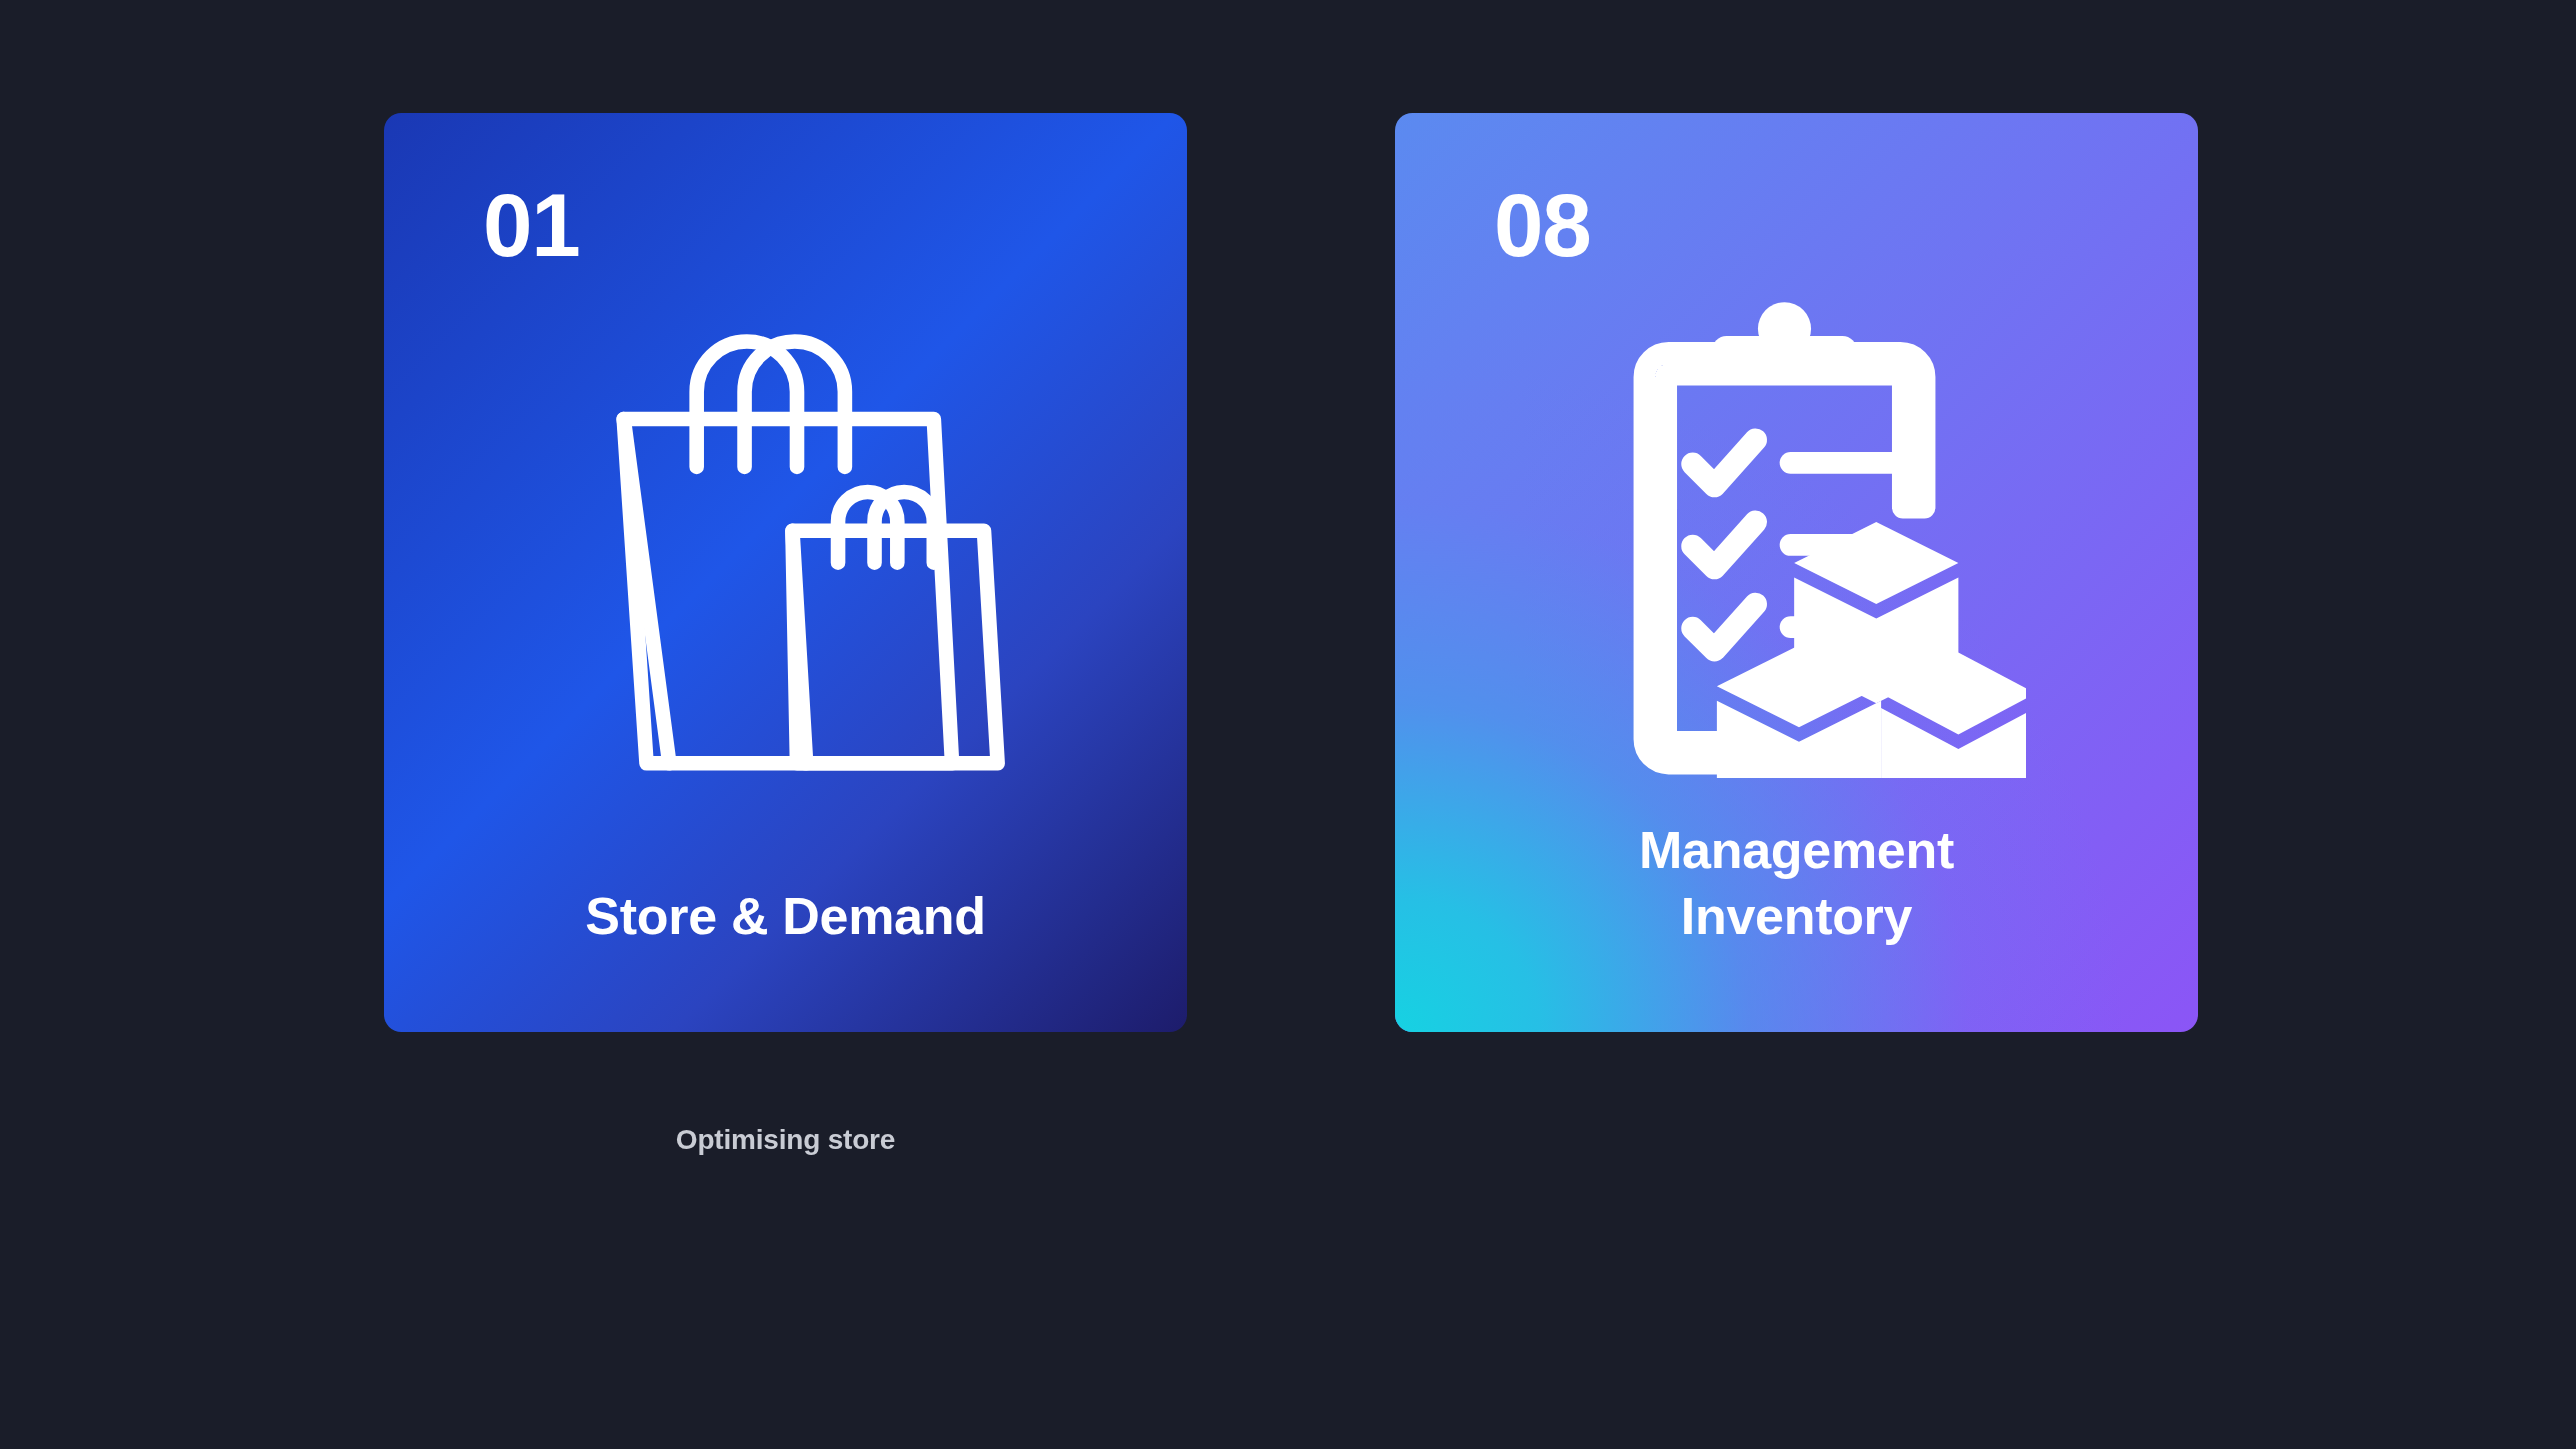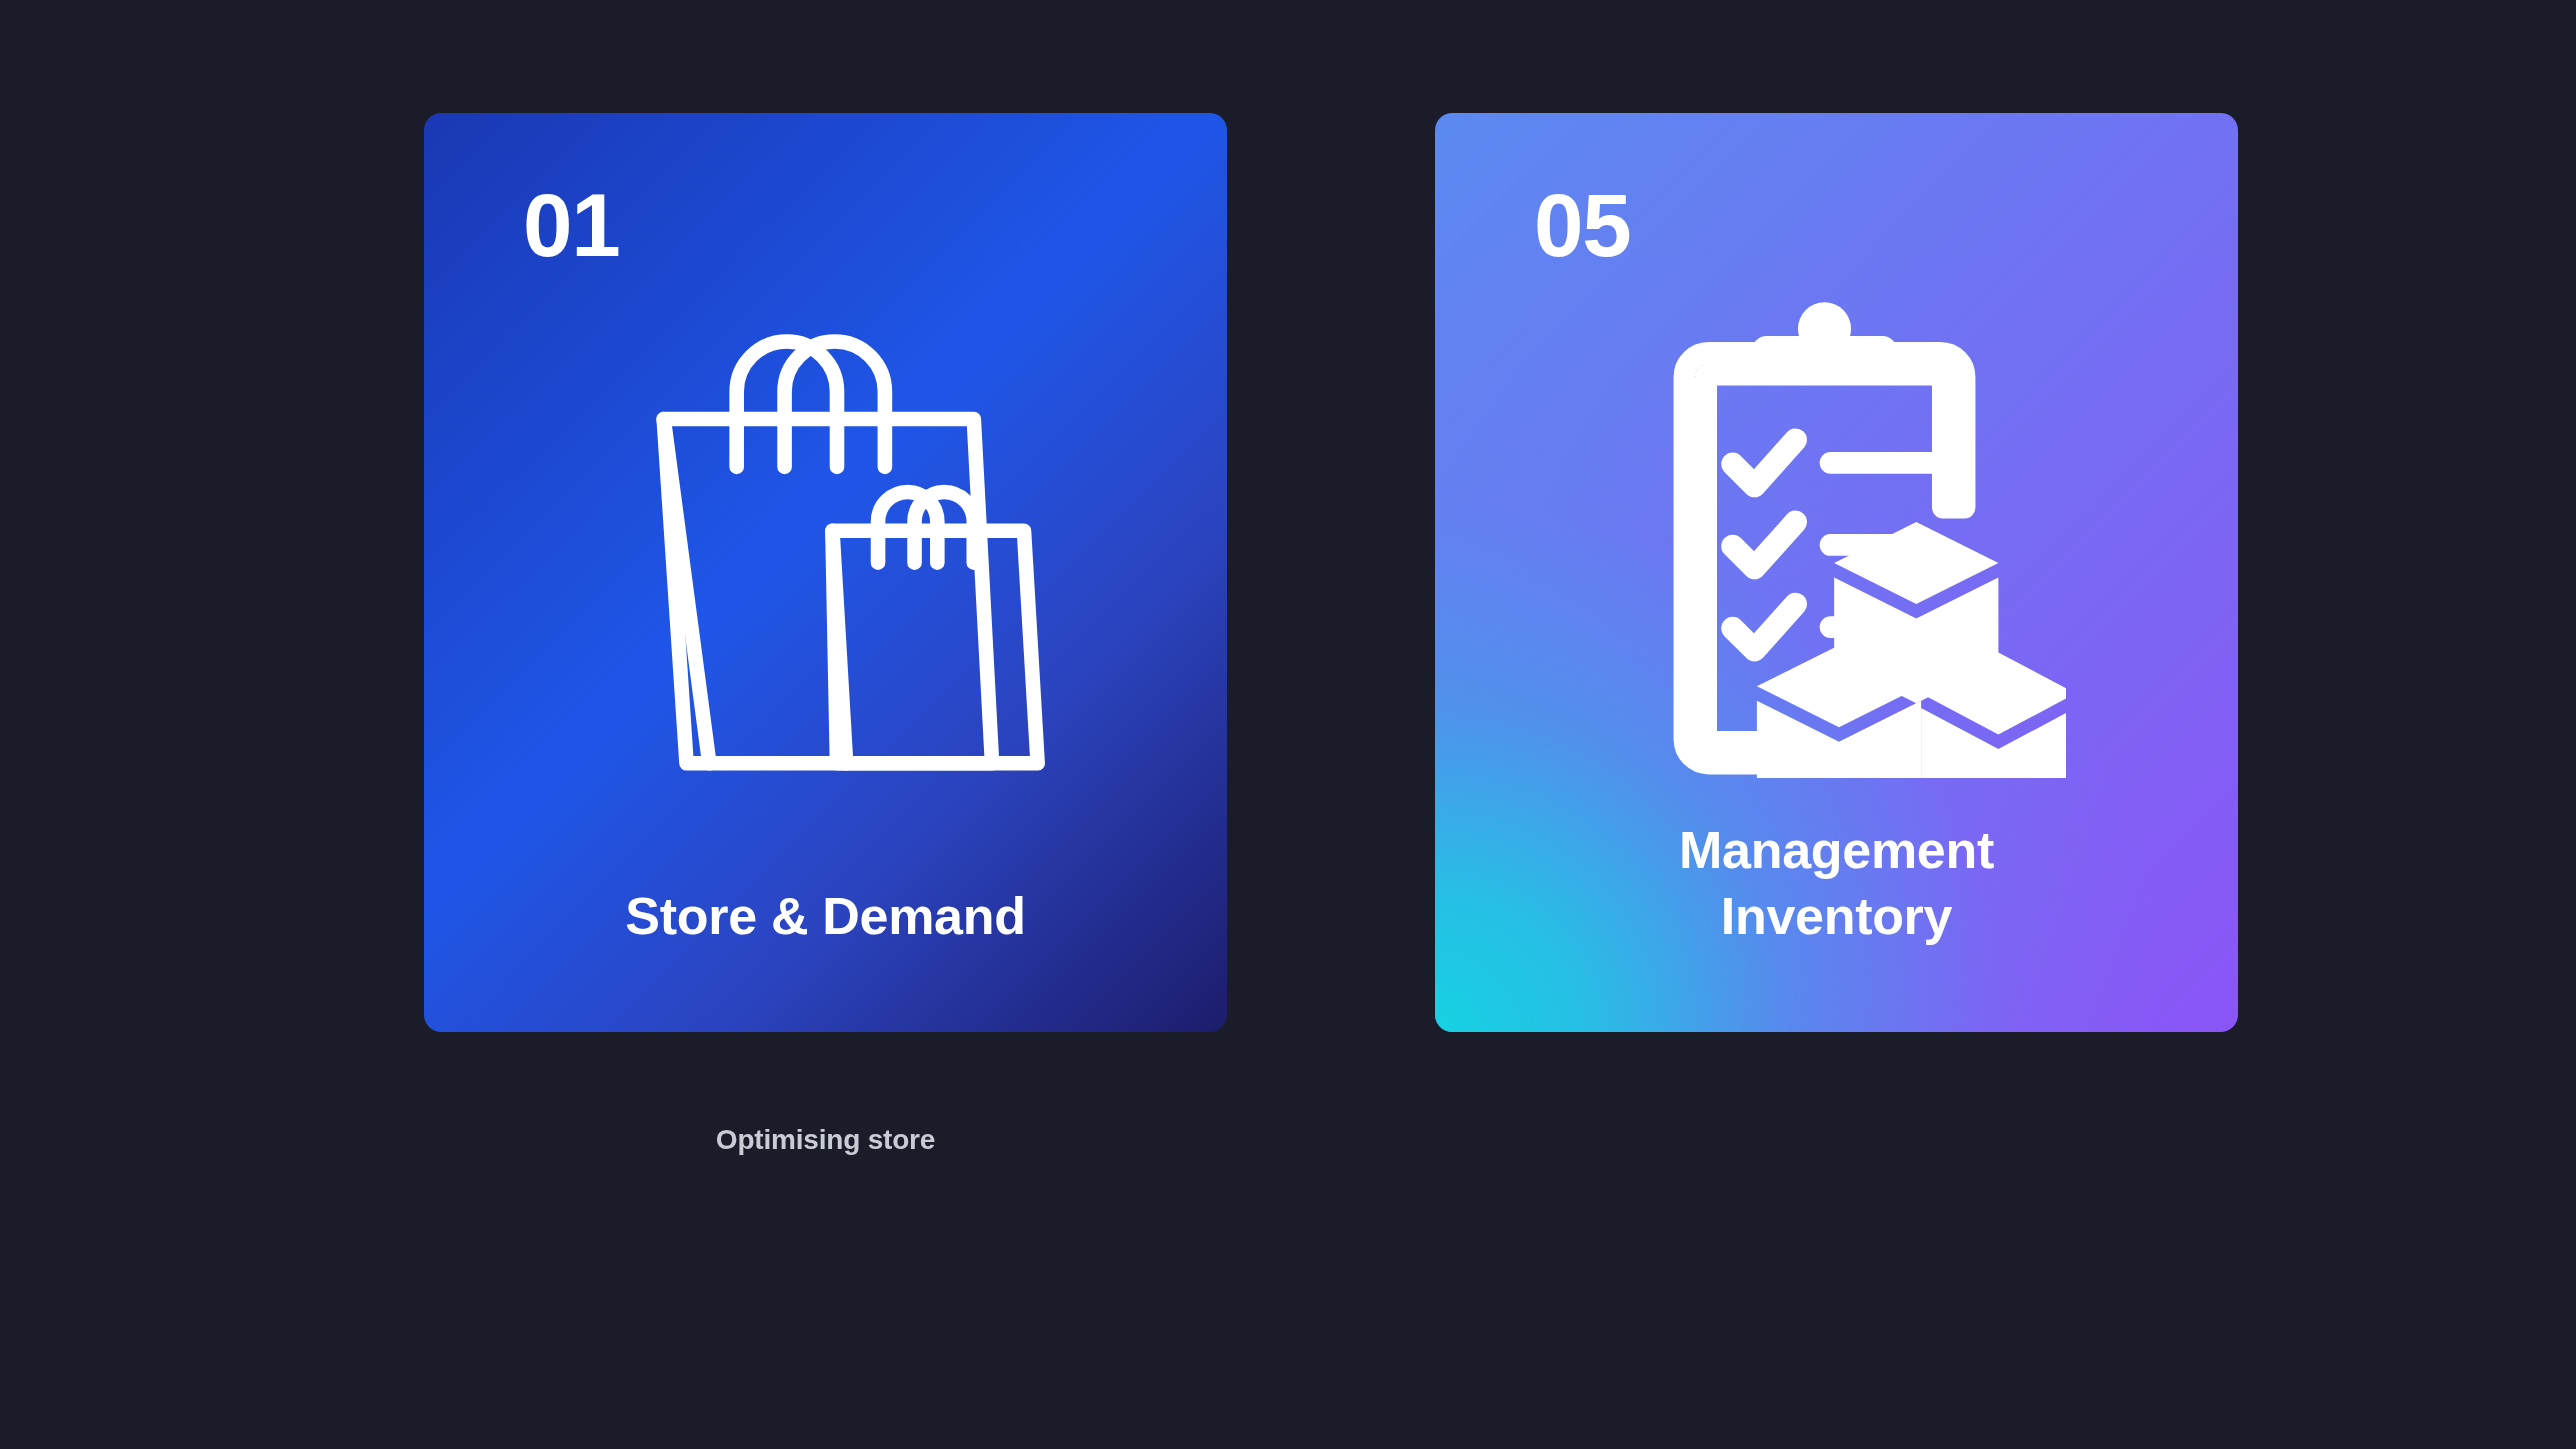--- a/index.html
+++ b/index.html
@@ -13,21 +13,20 @@
     overflow: hidden;
     font-family: "Liberation Sans", sans-serif;
     -webkit-font-smoothing: antialiased;
   }
 
   .stage {
     position: relative;
     width: 2444px;
     height: 1449px;
     background: #1a1d29;
-    margin-left: 40px;
   }
 
   .cards-row {
     position: absolute;
     left: 0;
     top: 0;
     width: 2576px;
     height: 1449px;
   }
 
@@ -158,21 +157,21 @@
       </div>
 
       <div class="card-desc">
         <div>Optimising store</div>
       </div>
     </div>
 
     <div class="card-block block-2">
       <div class="card card-2">
 
-        <div class="card-number">05</div>
+        <div class="card-number">08</div>
 
         <div class="card-icon">
           <svg viewBox="0 0 200 200" xmlns="http://www.w3.org/2000/svg" fill="#ffffff">
 
             <path d="M52 24 h96 a10 10 0 0 1 10 10 v54 h-9 V34 a1 1 0 0 0-1-1 H52 a1 1 0 0 0-1 1 v150 a1 1 0 0 0 1 1 h24 v9 H52 a10 10 0 0 1-10-10 V34 a10 10 0 0 1 10-10 z" fill="none" stroke="#ffffff" stroke-width="9" stroke-linejoin="round" stroke-linecap="round"></path>
 
             <rect x="70" y="17" width="60" height="18" rx="6"></rect>
             <circle cx="100" cy="14" r="11"></circle>
 
             <path d="M62 70 l9 9 l17 -19" fill="none" stroke="#ffffff" stroke-width="9.5" stroke-linecap="round" stroke-linejoin="round"></path>

